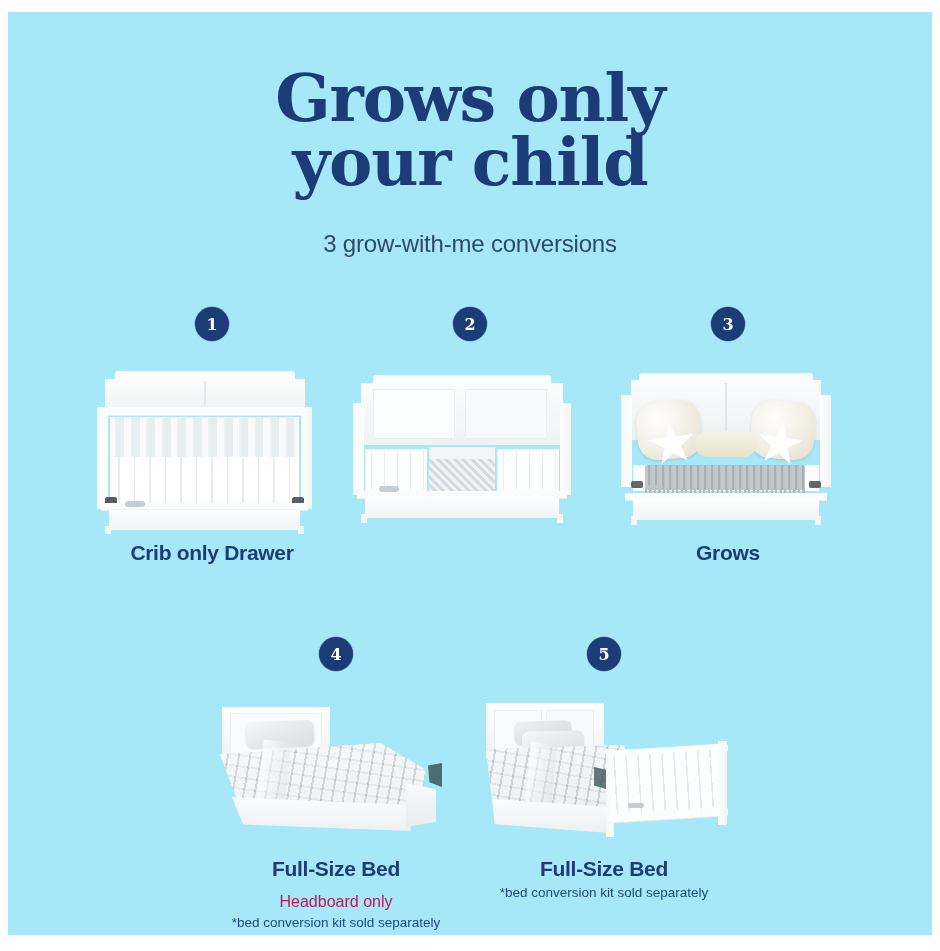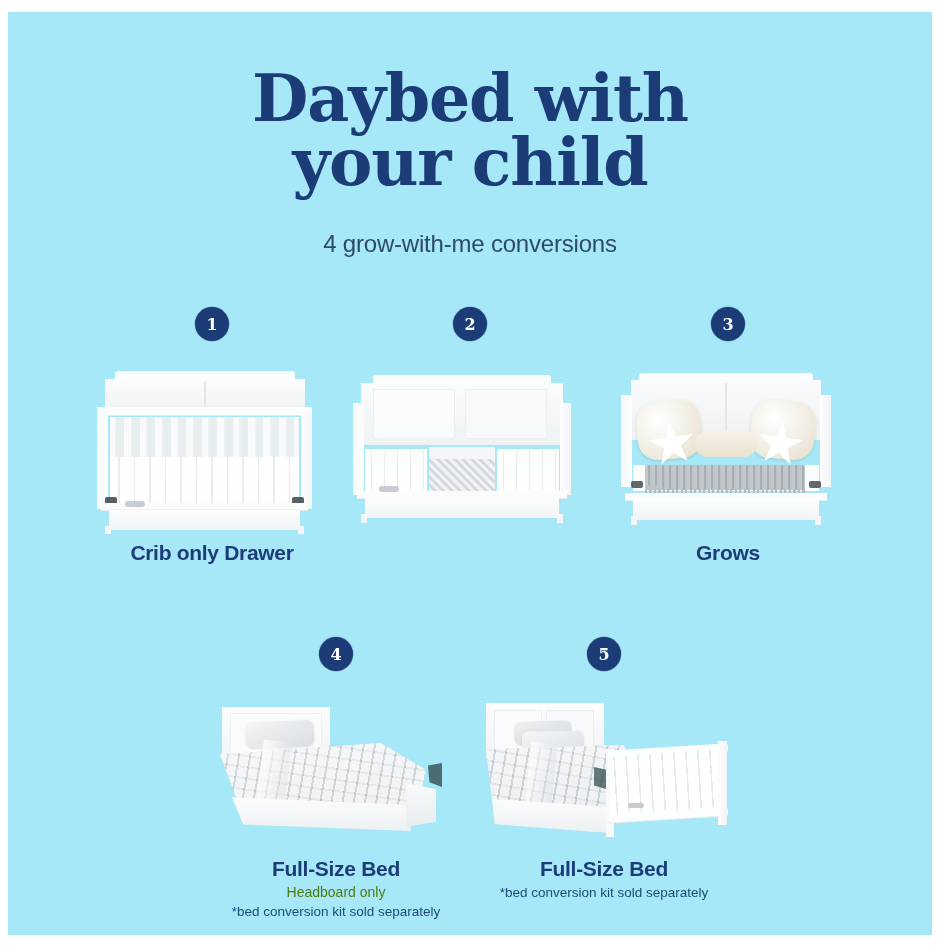--- a/index.html
+++ b/index.html
@@ -54,21 +54,21 @@
   }
 
   .figure { position: relative; width: 100%; height: 170px; margin-top: 22px; }
   .row2 .figure { height: 160px; margin-top: 18px; }
 
   .caption { text-align: center; margin-top: 8px; }
   .cap-title {
     font-size: 21px; font-weight: bold; color: #1c3c78; letter-spacing: -0.3px;
     white-space: nowrap;
   }
-  .cap-sub { font-size: 14px; color: #4d7c0f; margin-top: 3px; }
+  .cap-sub { font-size: 16px; color: #be185d; margin-top: 12px; }
   .cap-note { font-size: 13.5px; color: #1d4a74; margin-top: 4px; white-space: nowrap; }
   .row1 .cap-note { font-size: 14px; }
 
   
   
   .w  { position: absolute; background: #fdfdfd; }
   .wb { position: absolute; background: #f5f6f7; }
 
   
   .crib { position: absolute; left: 14px; top: 8px; width: 215px; height: 155px; }
@@ -215,24 +215,24 @@
   .fb5 .corner  { left: 108px; top: 64px; width: 12px; height: 22px; background:#2d4848; opacity:.72;
                   clip-path: polygon(0 0, 100% 12%, 100% 100%, 0 84%);}
   .fb5 .logo    { left: 142px; top: 100px; width: 16px; height: 5px; border-radius:3px; background:#bcc4c8; opacity:.85;}
 </style>
 </head>
 <body>
 
 <div class="canvas">
 
   <div class="headline">
-    <span class="l1">Daybed with</span>
+    <span class="l1">Grows only</span>
     <span class="l2">your child</span>
   </div>
-  <div class="subtitle">4 grow-with-me conversions</div>
+  <div class="subtitle">3 grow-with-me conversions</div>
 
   <div class="row row1">
 
     <div class="cell">
       <div class="badge">1</div>
       <div class="figure">
         <div class="crib">
           <div class="w topcap"></div>
           <div class="w hbpanel"></div>
           <div class="wb hbdiv"></div>

